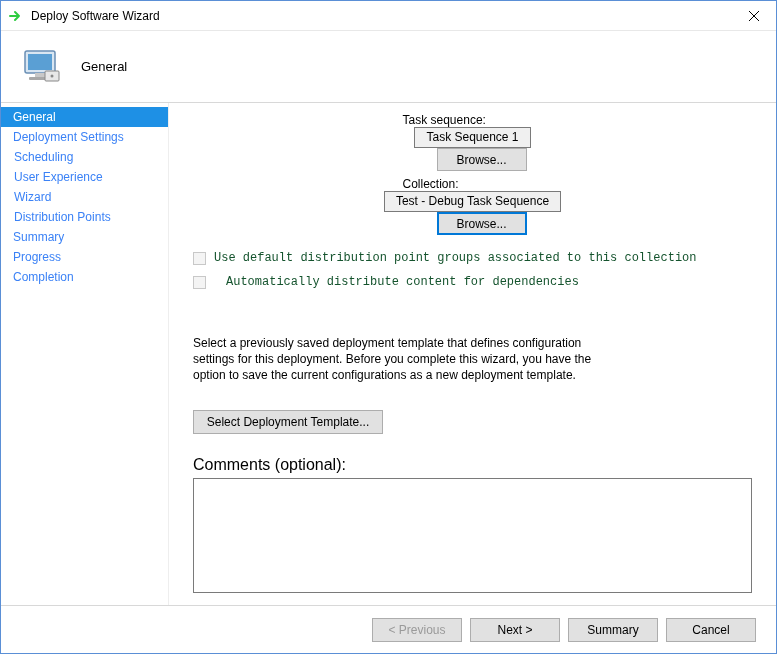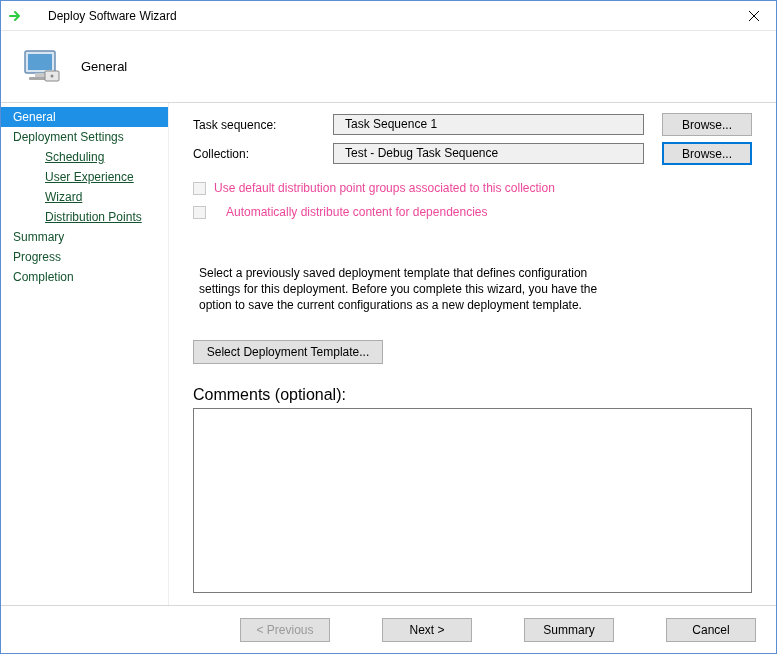--- a/index.html
+++ b/index.html
@@ -19,21 +19,21 @@
     background: #fff;
   }
   .titlebar {
     height: 30px;
     display: flex;
     align-items: center;
     padding: 0 0 0 8px;
     border-bottom: 1px solid #e8e8e8;
   }
   .titlebar .title-icon { width: 16px; height: 16px; margin-right: 6px; display:flex; align-items:center; justify-content:center;}
-  .titlebar .title { flex: 1; font-size: 12px; margin-left: 17px; }
+  .titlebar .title { flex: 1; font-size: 12px; }
   .titlebar .close {
     width: 45px; height: 29px;
     display: flex; align-items: center; justify-content: center;
     font-size: 14px; color:#000;
   }
 
   .header {
     height: 72px;
     display: flex;
     align-items: center;
@@ -53,24 +53,24 @@
   }
   .sidebar {
     width: 168px;
     background: #fff;
     border-right: 1px solid #eee;
     padding-top: 4px;
   }
   .nav-item {
     padding: 3px 10px 3px 12px;
     font-size: 12px;
-    color: #14532d;
+    color: #3b82f6;
     cursor: default;
   }
-  .nav-item.sub { padding-left: 44px; text-decoration: underline; }
+  .nav-item.sub { padding-left: 13px; }
   .nav-item.selected {
     background: #1e90e5;
     color: #fff;
   }
 
   .main {
     flex: 1;
     padding: 10px 24px 12px 24px;
     display: flex;
     flex-direction: column;
@@ -79,20 +79,21 @@
   .main-heading {
     color: #1e7bd6;
     font-size: 16px;
     font-weight: 400;
     margin: 0 0 38px 0;
   }
   .form-row {
     display: flex;
     align-items: center;
     margin-bottom: 6px;
+    flex-direction: column;
   }
   .form-label { width: 140px; font-size: 12px; }
   .form-input {
     flex: 1;
     height: 21px;
     border: 1px solid #7a7a7a;
     background: #f0f0f0;
     padding: 0 11px;
     font-size: 12px;
     font-family: inherit;
@@ -109,37 +110,37 @@
     text-align: center;
   }
   .browse-btn.focused {
     border: 2px solid #0078d7;
     height: 23px;
   }
 
   .chk-row {
     display: flex; align-items: center;
     margin-top: 10px; margin-bottom: 4px;
-    color: #ec4899;
+    color: #14532d;
+    font-family: Liberation Mono, monospace;
   }
   .chk {
     width: 13px; height: 13px;
     border: 1px solid #c8c8c8;
     background: #f4f4f4;
     margin-right: 8px;
     flex-shrink: 0;
   }
   .chk-label { font-size: 12px; }
 
   .help-text {
     margin-top: 42px;
     font-size: 12px;
     line-height: 1.35;
     max-width: 420px;
-    margin-left: 6px;
   }
   .template-btn {
     margin-top: 26px;
     width: 190px; height: 24px;
     border: 1px solid #adadad;
     background: #e1e1e1;
     font-size: 12px;
     font-family: inherit;
     cursor: pointer;
   }
@@ -165,21 +166,20 @@
     padding-right: 20px;
     gap: 8px;
   }
   .footer button {
     width: 90px; height: 24px;
     border: 1px solid #adadad;
     background: #e1e1e1;
     font-size: 12px;
     font-family: inherit;
     cursor: pointer;
-    margin-left: 44px;
   }
   .footer button:disabled {
     color: #9a9a9a;
     cursor: default;
   }
 </style>
 </head>
 <body>
 
 <div class="window">

